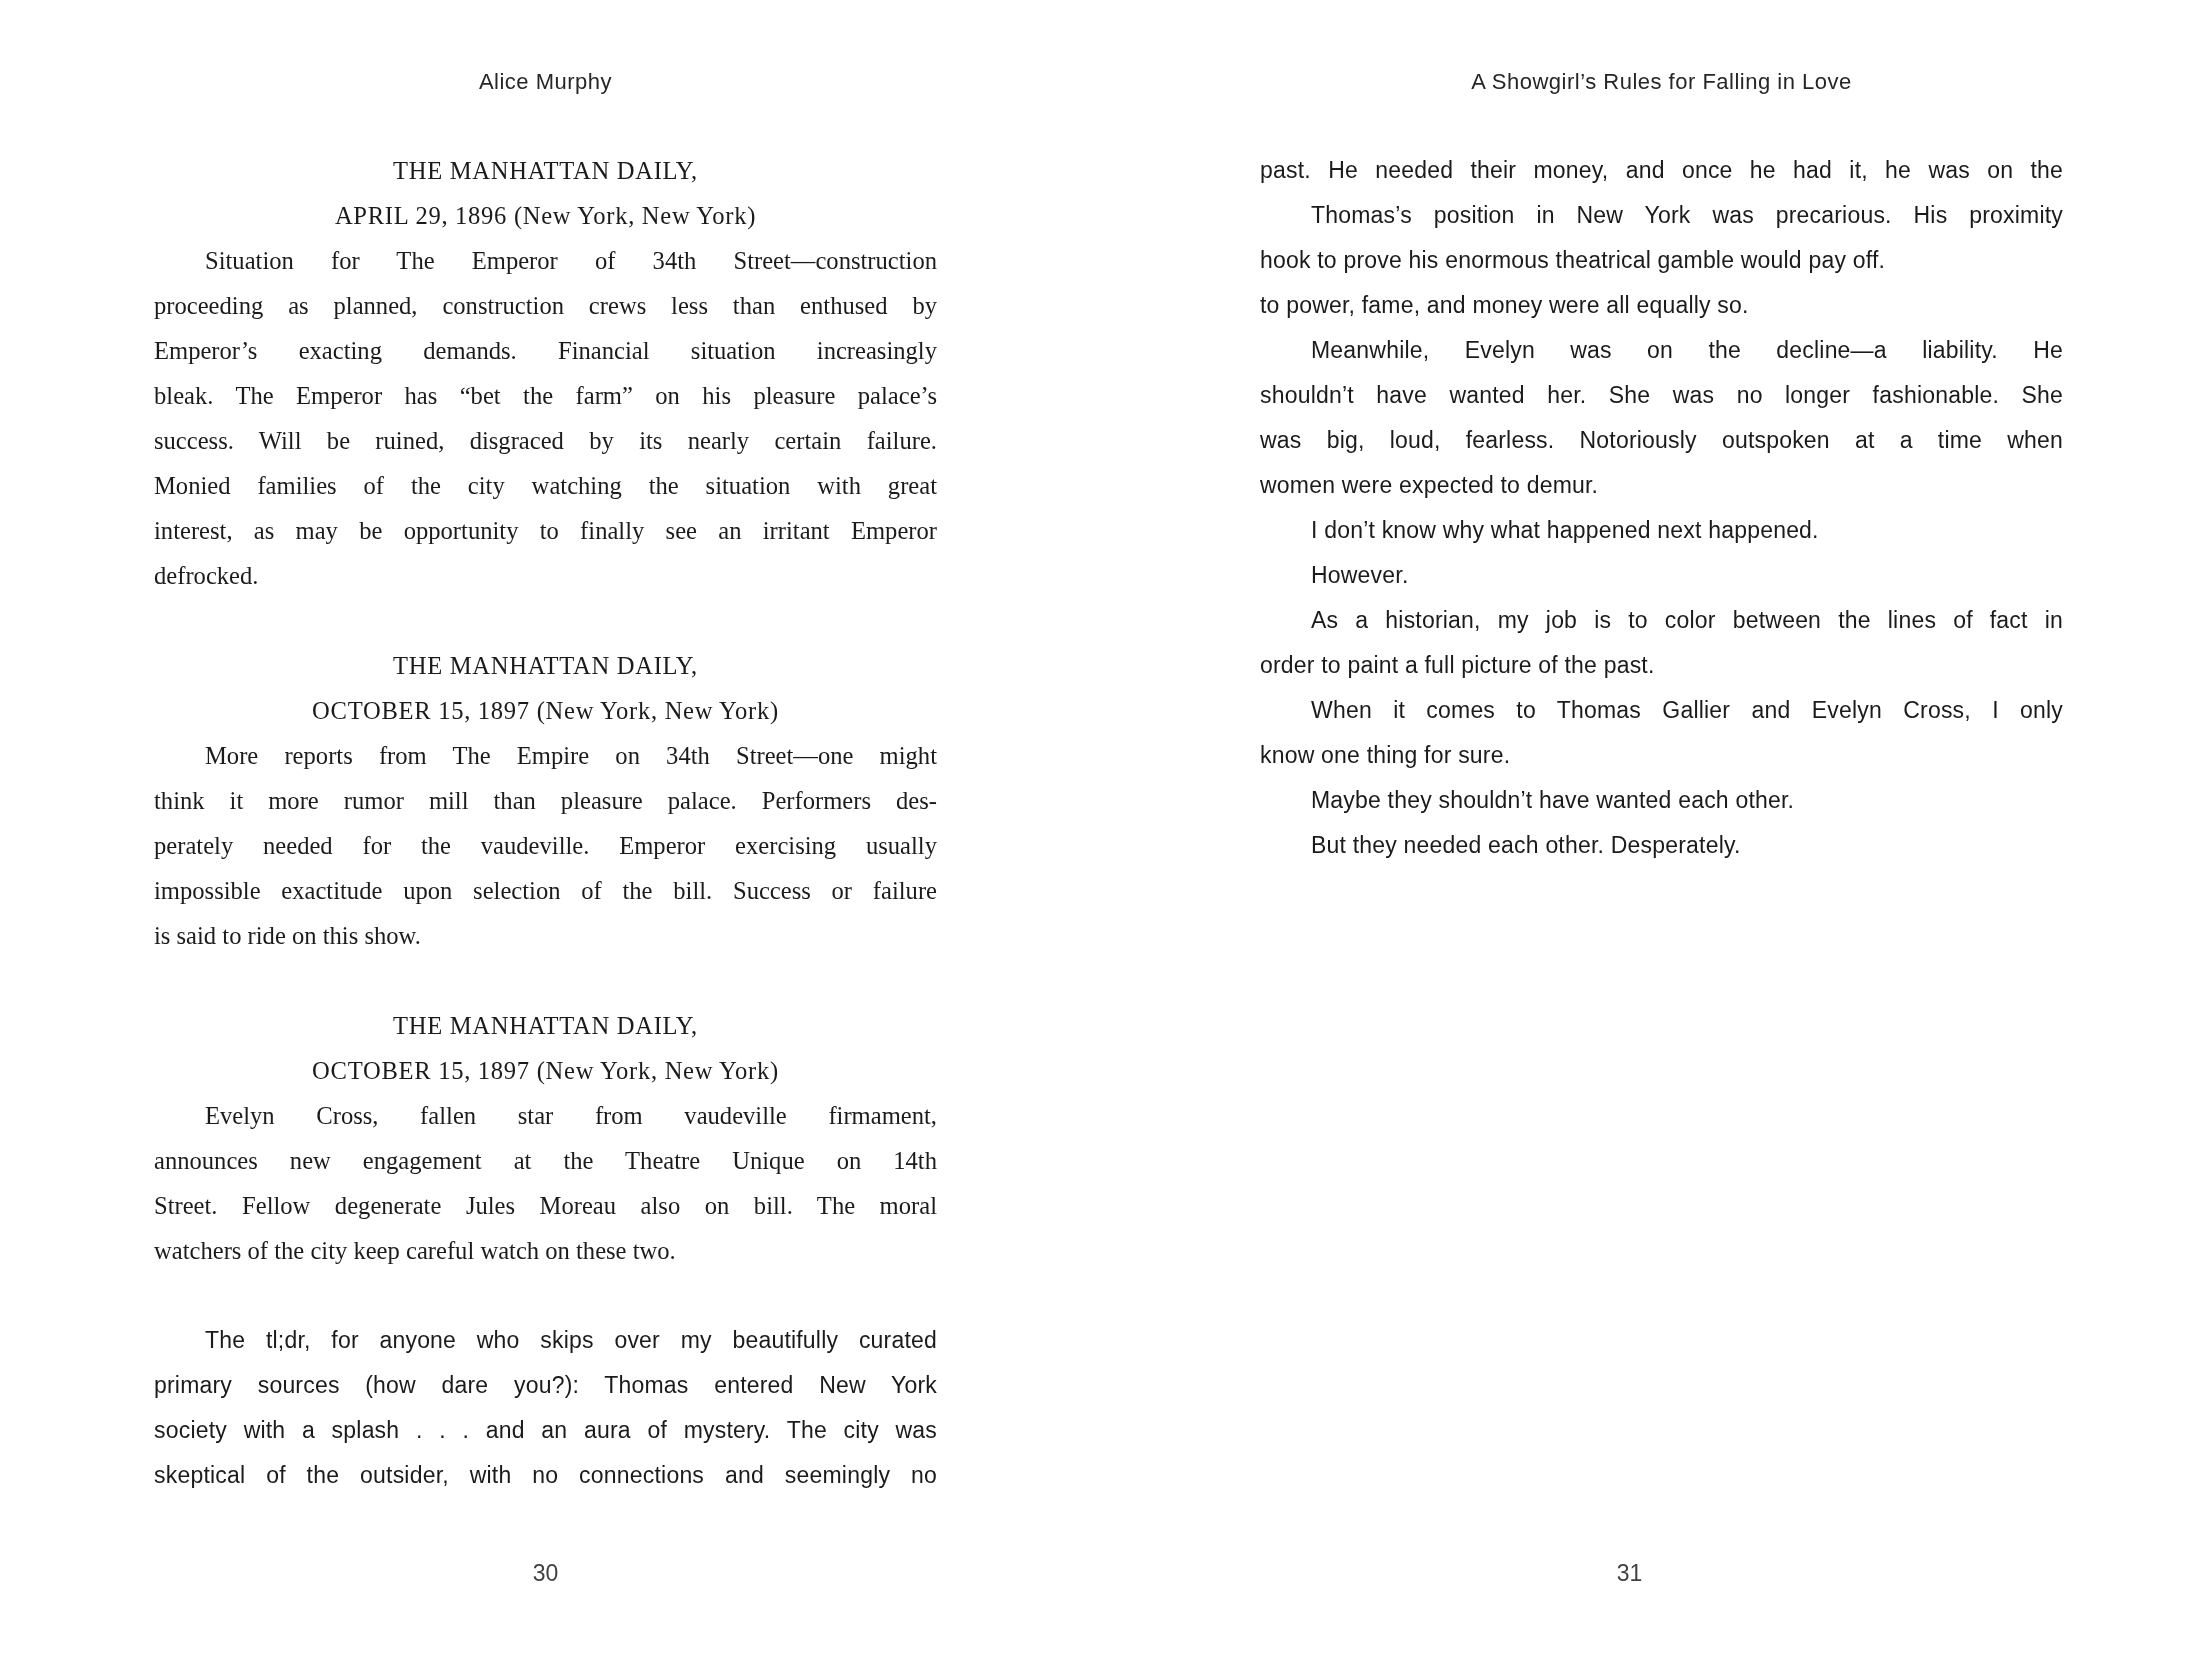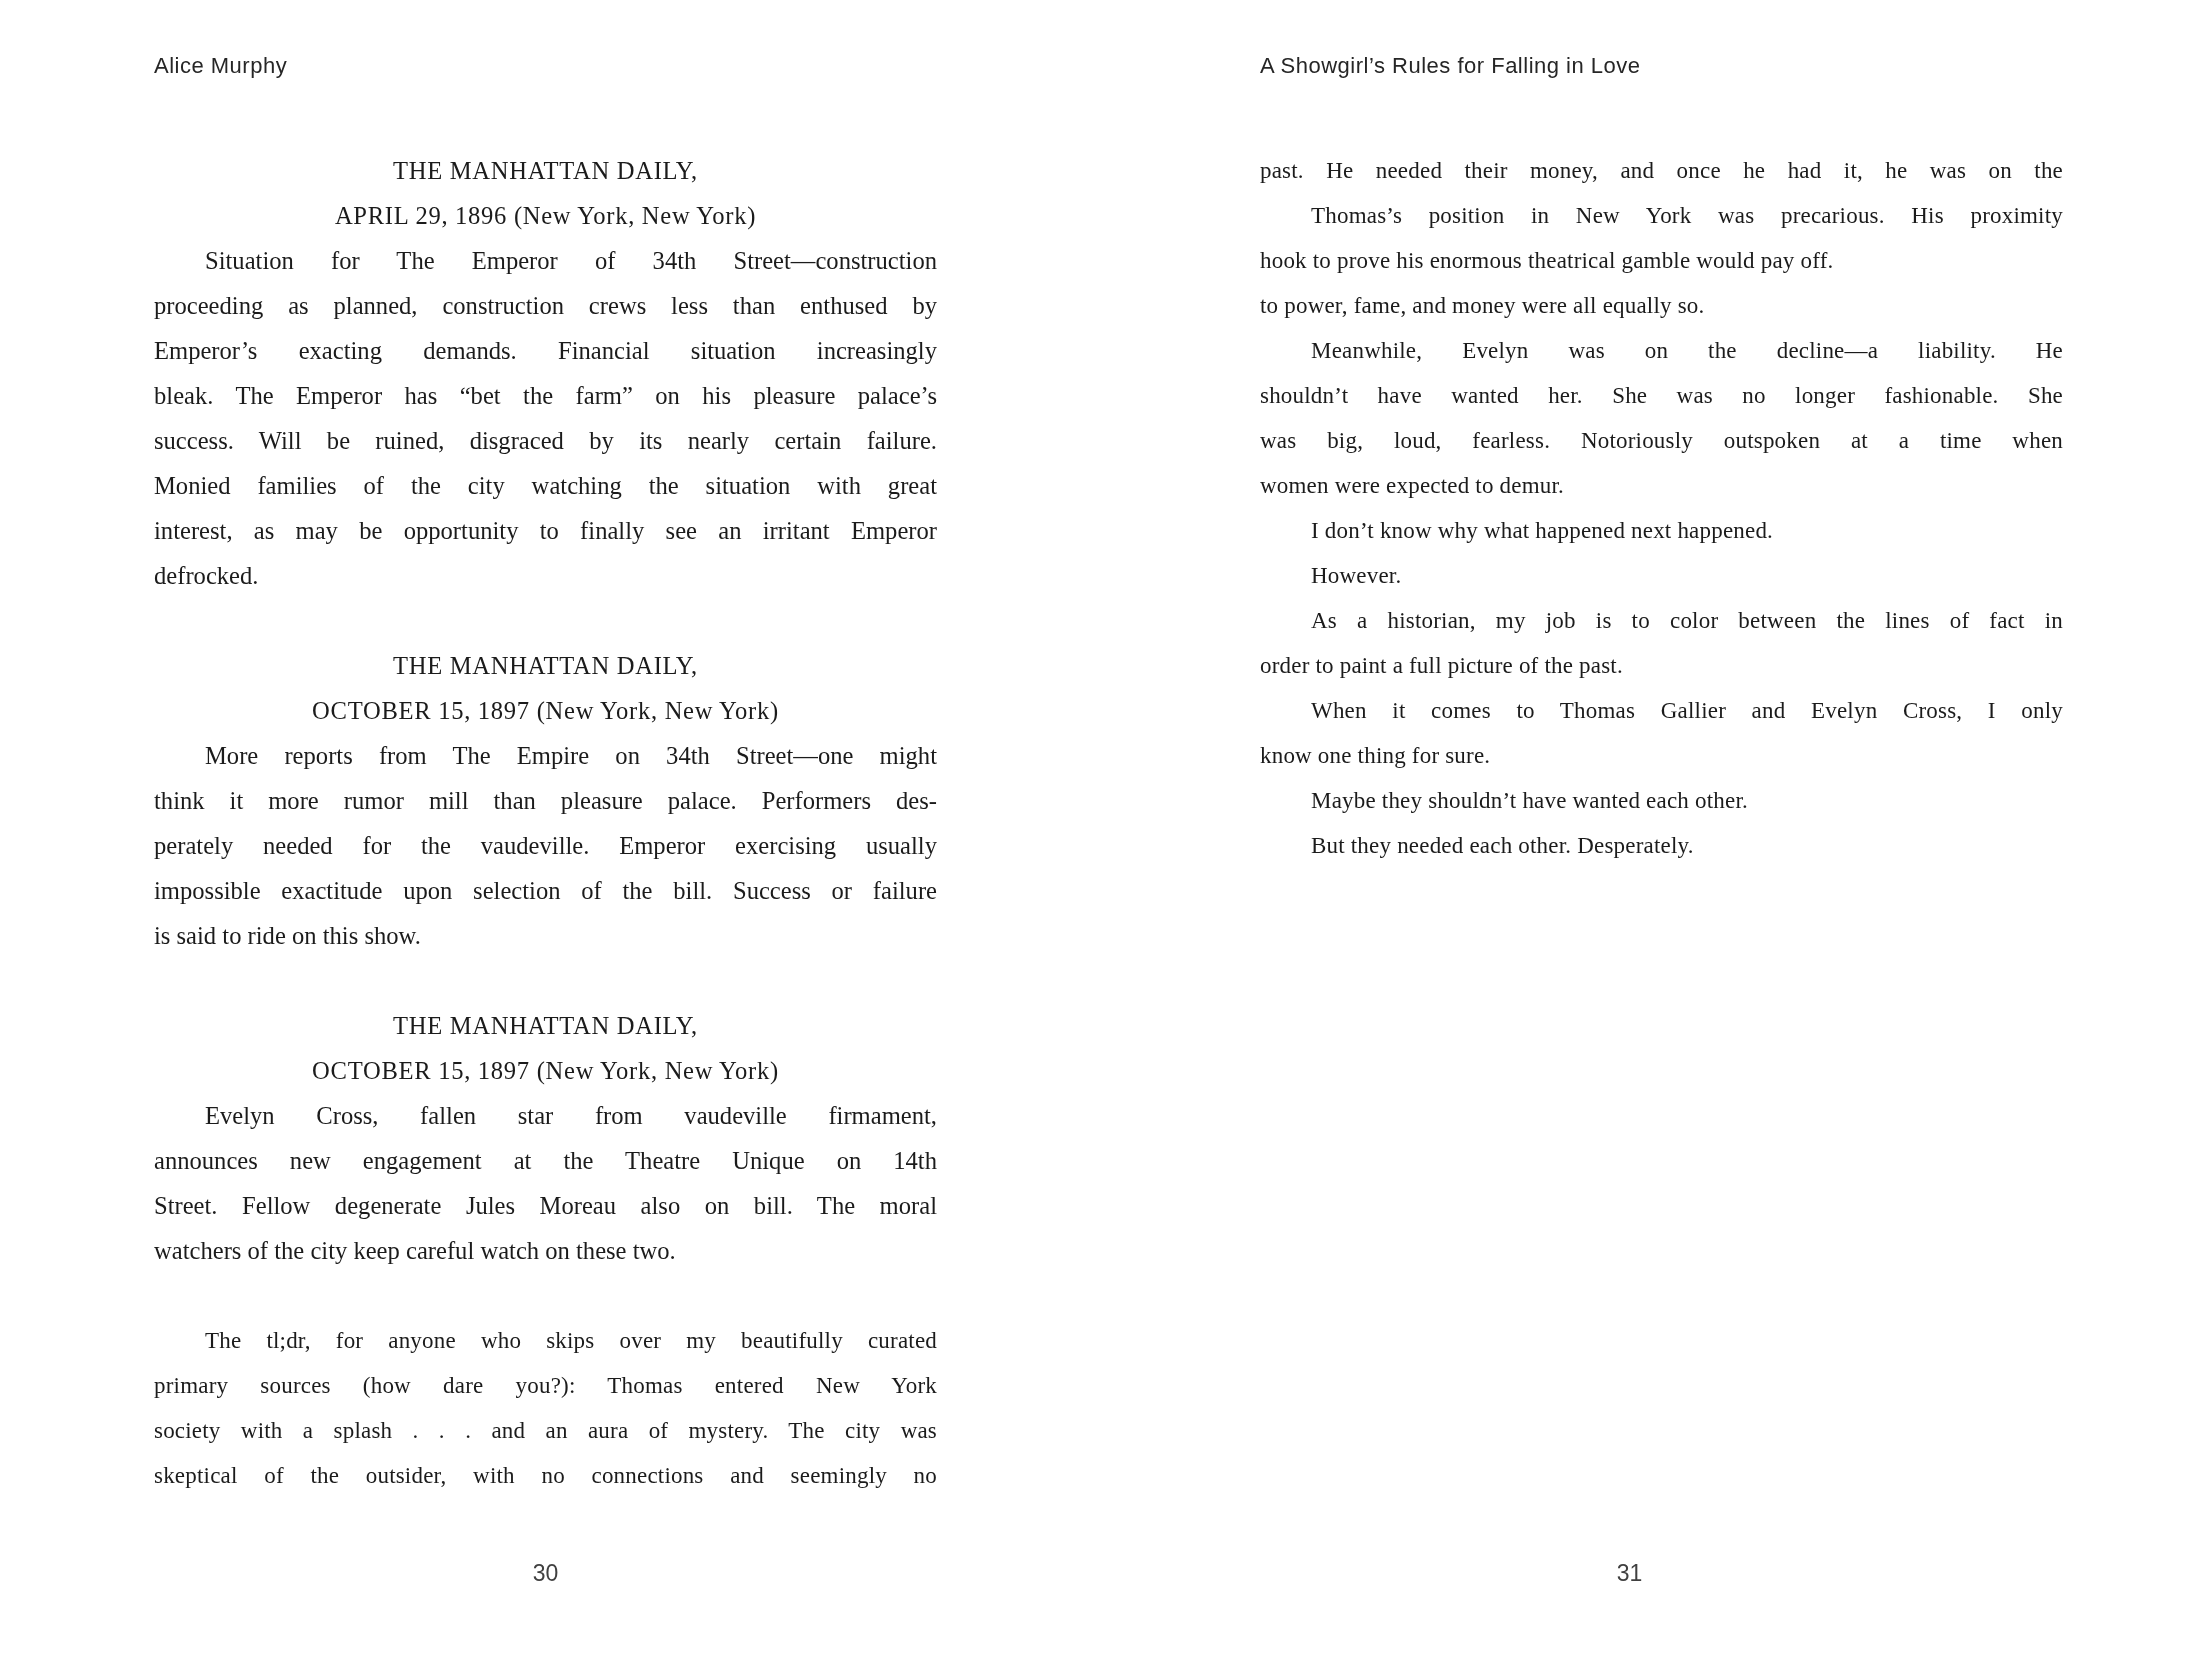--- a/index.html
+++ b/index.html
@@ -6,40 +6,41 @@
   .spread {
     position: relative;
     width: 2205px;
     height: 1654px;
     background: #ffffff;
     color: #1b1b1b;
     overflow: hidden;
   }
   .running-head {
     position: absolute;
-    top: 49px;
+    top: 65px;
     height: 34px;
     line-height: 34px;
     font-family: "Liberation Sans", sans-serif;
     font-size: 22px;
     letter-spacing: 0.5px;
     color: #262626;
+    text-align: center;
   }
   .rh-left  { left: 154px;  width: 783px; }
   .rh-right { left: 1260px; width: 803px; }
 
   .body-col {
     position: absolute;
     top: 148px;
   }
   .col-left  { left: 154px;  width: 783px; }
   .col-right { left: 1260px; width: 803px; }
 
   .serif { font-family: "Liberation Serif", serif; font-size: 24.6px; }
-  .sans  { font-family: Liberation Serif, serif; font-size: 23px; letter-spacing: 0.2px; }
+  .sans  { font-family: Liberation Sans, sans-serif; font-size: 23px; letter-spacing: 0.2px; }
 
   .line {
     height: 45px;
     line-height: 45px;
     white-space: normal;
   }
   .j {            
     text-align: justify;
     text-align-last: justify;
   }

